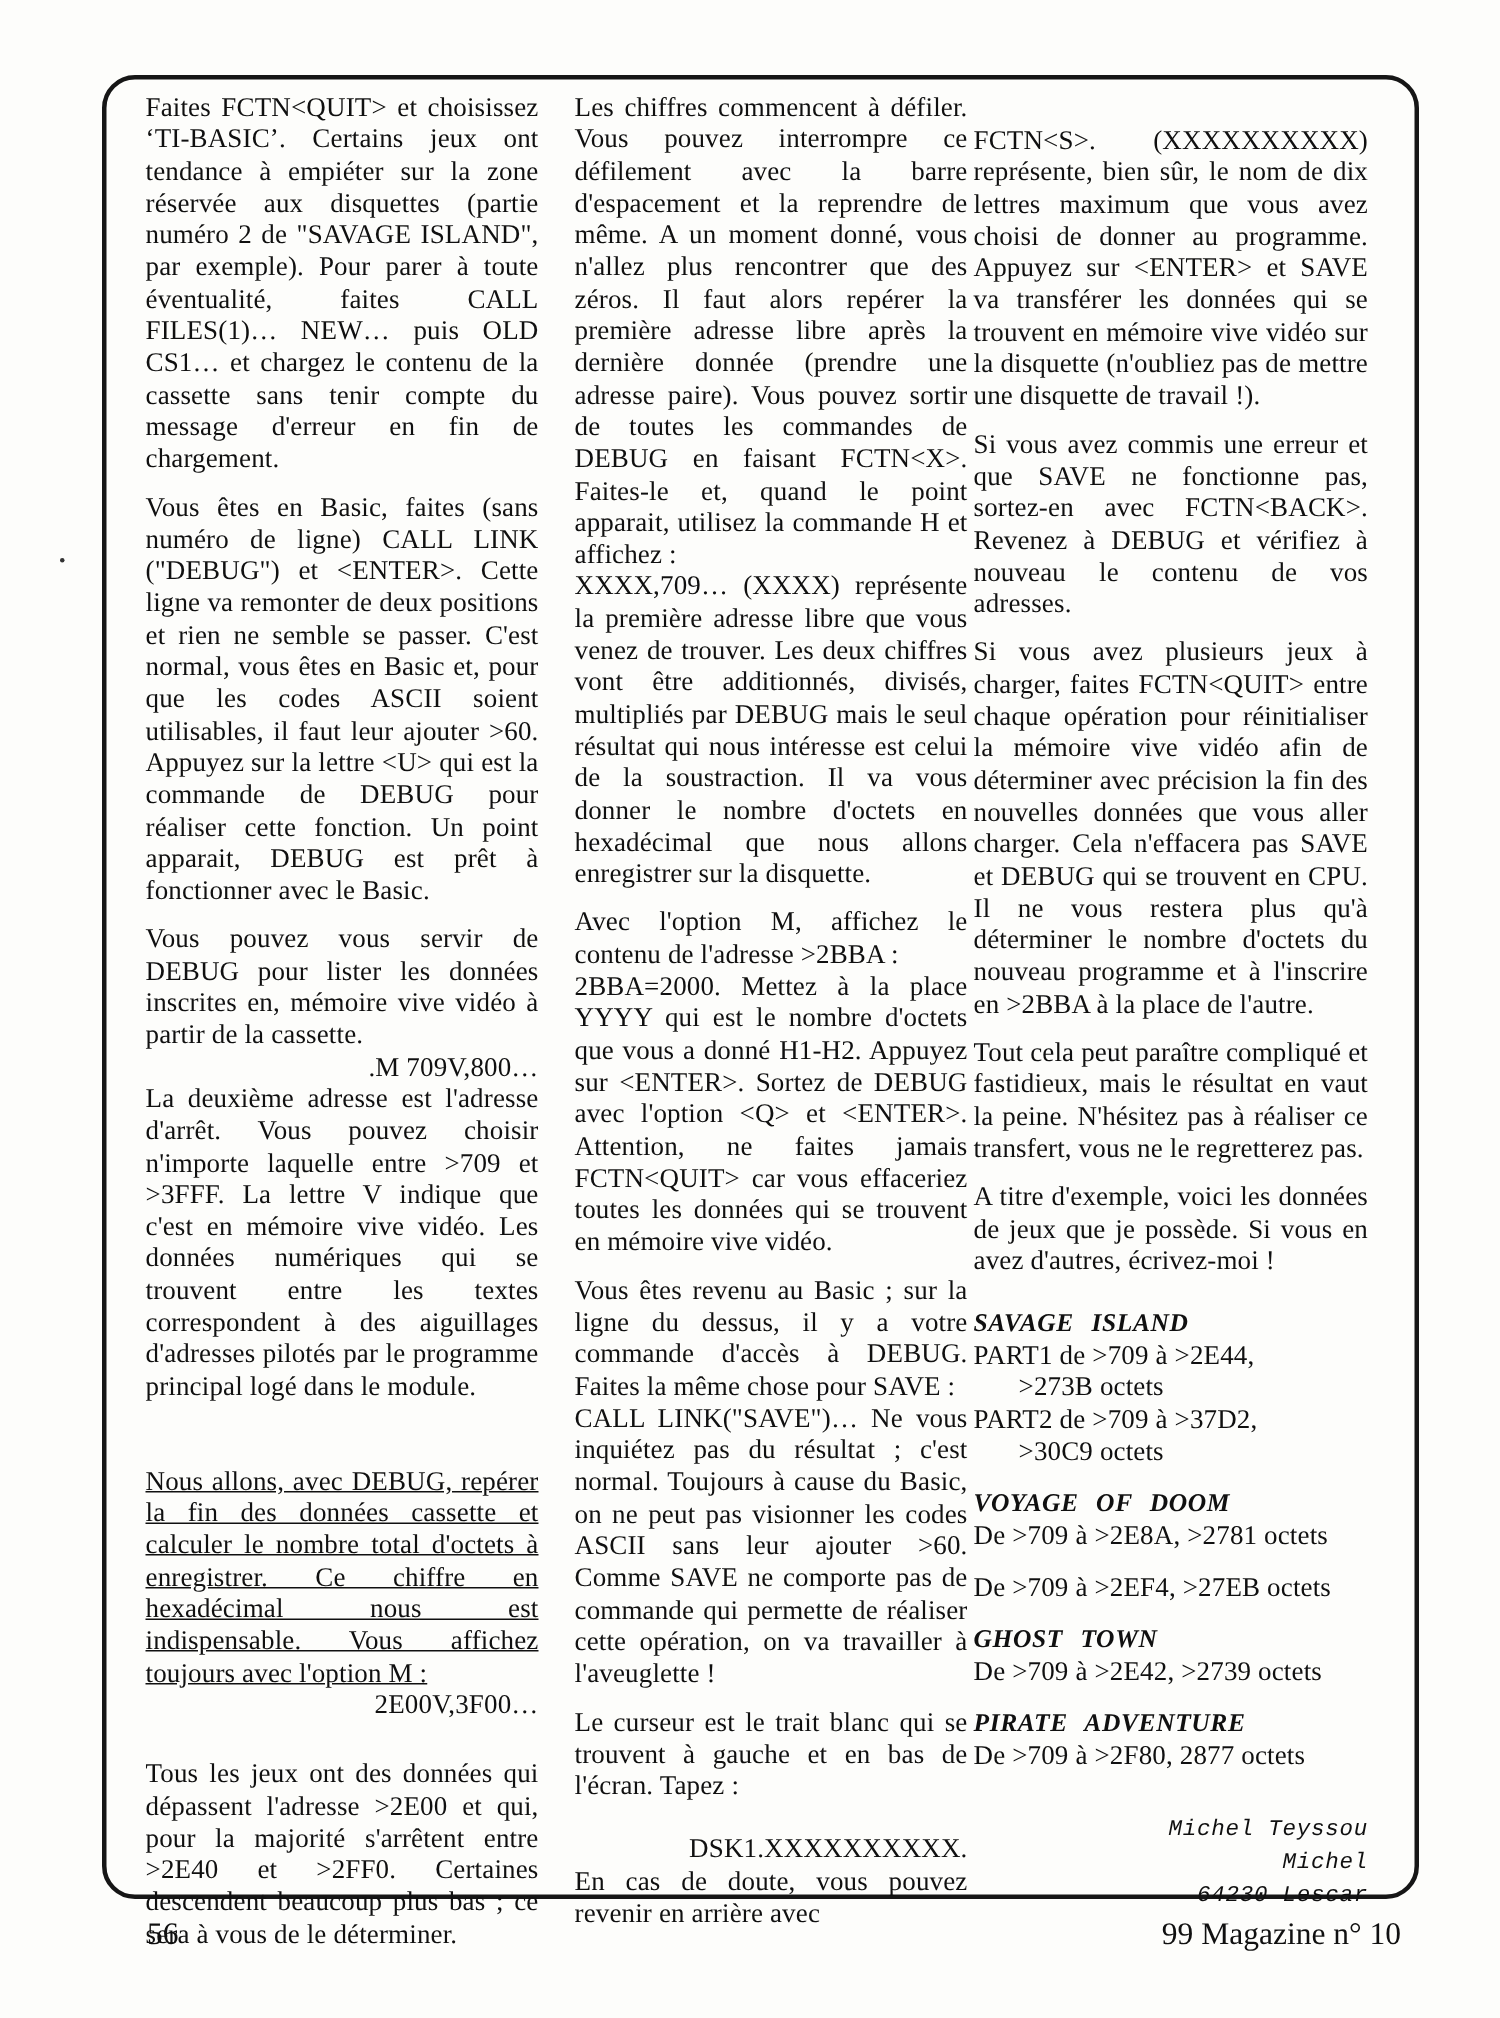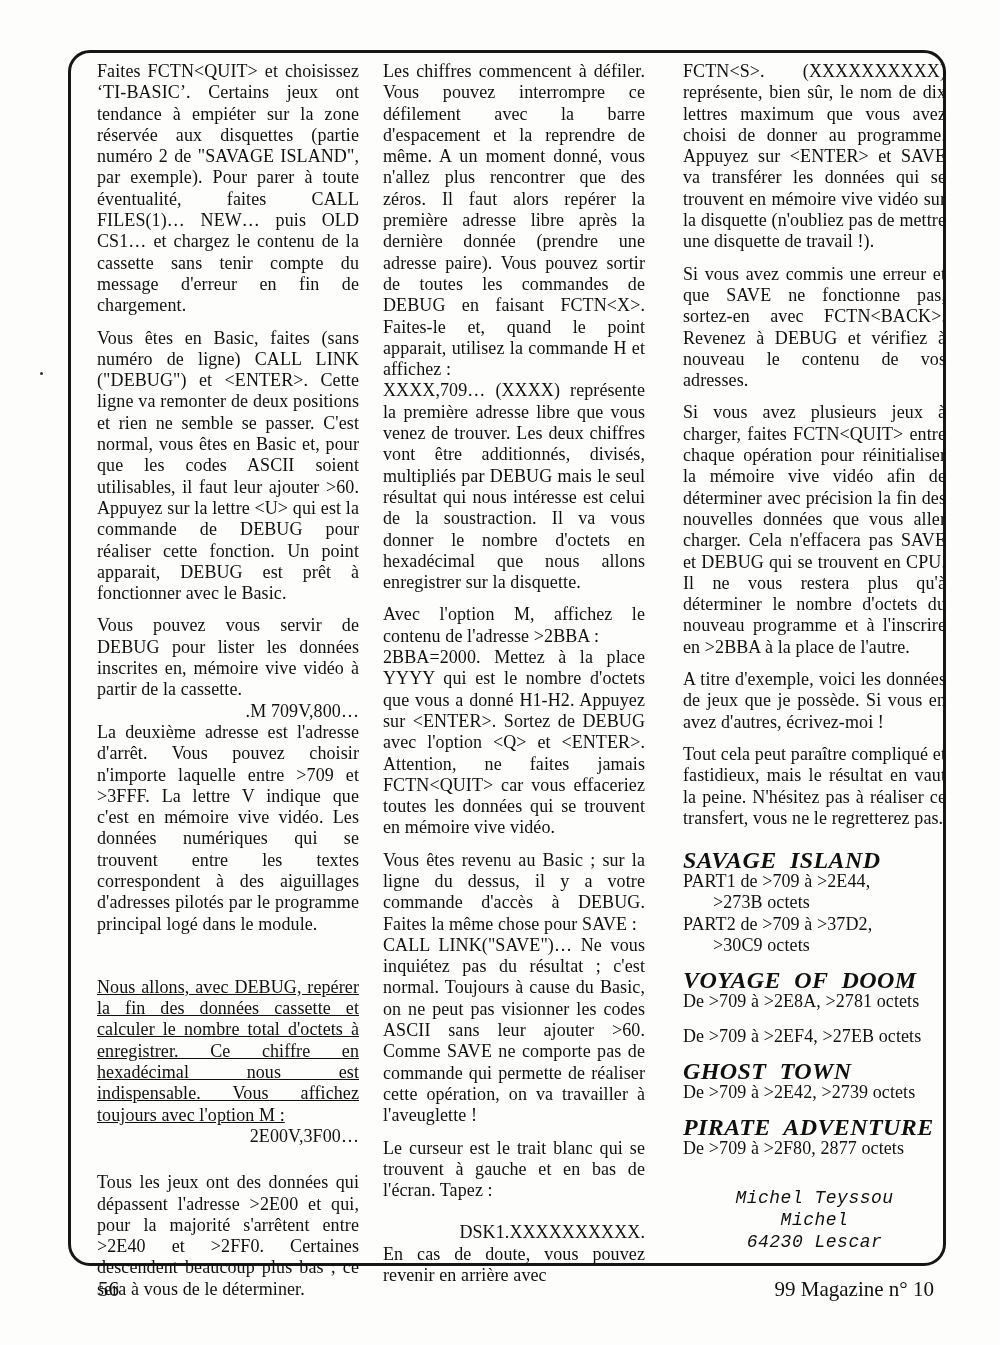--- a/index.html
+++ b/index.html
@@ -21,44 +21,44 @@
   .col {
     position: absolute; top: 61px;
     width: 262px;
     font-size: 18px;
     line-height: 21.3px;
     text-align: justify;
     letter-spacing: 0.1px;
   }
   .col1 { left: 97px; }
   .col2 { left: 383px; }
-  .col3 { left: 683px; width: 263px; }
+  .col3 { left: 649px; width: 263px; margin-top: 22px; }
   .col p { margin: 0; }
   .sp-sm { margin-top: 11px !important; }
   .sp-md { margin-top: 25px !important; }
   .sp-lg { margin-top: 42px !important; text-decoration: underline; }
   .sp-bl { margin-top: 21px !important; }
   .codeline { text-align: right; }
   .games { margin-top: 20px; text-align: left; }
   .game { margin-top: 13px; }
   .game:first-child { margin-top: 0; }
   .game-title {
     font-weight: bold; font-style: italic;
-    font-size: 24px; line-height: 22px;
+    font-size: 17px; line-height: 22px;
     word-spacing: 7px; letter-spacing: 0.4px;
   }
   .game-line { line-height: 21.3px; }
   .game-bytes { padding-left: 30px; }
   .part-label { }
   .signature {
     margin-top: 28px;
     font-family: "Liberation Mono", monospace;
     font-style: italic;
-    font-size: 18px; line-height: 22px;
-    text-align: center;
+    font-size: 15px; line-height: 22px;
+    text-align: right;
     letter-spacing: 0.5px;
   }
   .footer {
     position: absolute; left: 68px; top: 1277px;
     width: 874px;
     display: flex; justify-content: space-between; align-items: flex-start;
     font-size: 21px;
     padding: 0;
   }
   .footer .pg { margin-left: 30px; }
@@ -97,22 +97,22 @@
     <p>CALL LINK("SAVE")… Ne vous inquiétez pas du résultat ; c'est normal. Toujours à cause du Basic, on ne peut pas visionner les codes ASCII sans leur ajouter &gt;60. Comme SAVE ne comporte pas de commande qui permette de réaliser cette opération, on va travailler à l'aveuglette !</p>
     <p class="sp-sm">Le curseur est le trait blanc qui se trouvent à gauche et en bas de l'écran. Tapez :</p>
     <p class="sp-bl codeline">DSK1.XXXXXXXXXX.</p>
     <p>En cas de doute, vous pouvez revenir en arrière avec</p>
   </div>
 
   <div class="col col3">
     <p>FCTN&lt;S&gt;. (XXXXXXXXXX) représente, bien sûr, le nom de dix lettres maximum que vous avez choisi de donner au programme. Appuyez sur &lt;ENTER&gt; et SAVE va transférer les données qui se trouvent en mémoire vive vidéo sur la disquette (n'oubliez pas de mettre une disquette de travail !).</p>
     <p class="sp-sm">Si vous avez commis une erreur et que SAVE ne fonctionne pas, sortez-en avec FCTN&lt;BACK&gt;. Revenez à DEBUG et vérifiez à nouveau le contenu de vos adresses.</p>
     <p class="sp-sm">Si vous avez plusieurs jeux à charger, faites FCTN&lt;QUIT&gt; entre chaque opération pour réinitialiser la mémoire vive vidéo afin de déterminer avec précision la fin des nouvelles données que vous aller charger. Cela n'effacera pas SAVE et DEBUG qui se trouvent en CPU. Il ne vous restera plus qu'à déterminer le nombre d'octets du nouveau programme et à l'inscrire en &gt;2BBA à la place de l'autre.</p>
+    <p class="sp-sm">Tout cela peut paraître compliqué et fastidieux, mais le résultat en vaut la peine. N'hésitez pas à réaliser ce transfert, vous ne le regretterez pas.</p>
     <p class="sp-sm">A titre d'exemple, voici les données de jeux que je possède. Si vous en avez d'autres, écrivez-moi !</p>
-    <p class="sp-sm">Tout cela peut paraître compliqué et fastidieux, mais le résultat en vaut la peine. N'hésitez pas à réaliser ce transfert, vous ne le regretterez pas.</p>
 
     <div class="games">
       <div class="game">
         <div class="game-title">SAVAGE ISLAND</div>
         <div class="game-line"><span class="part-label">PART1</span><span> de &gt;709 à &gt;2E44,</span></div>
         <div class="game-line game-bytes">&gt;273B octets</div>
         <div class="game-line"><span class="part-label">PART2</span><span> de &gt;709 à &gt;37D2,</span></div>
         <div class="game-line game-bytes">&gt;30C9 octets</div>
       </div>
       <div class="game">

